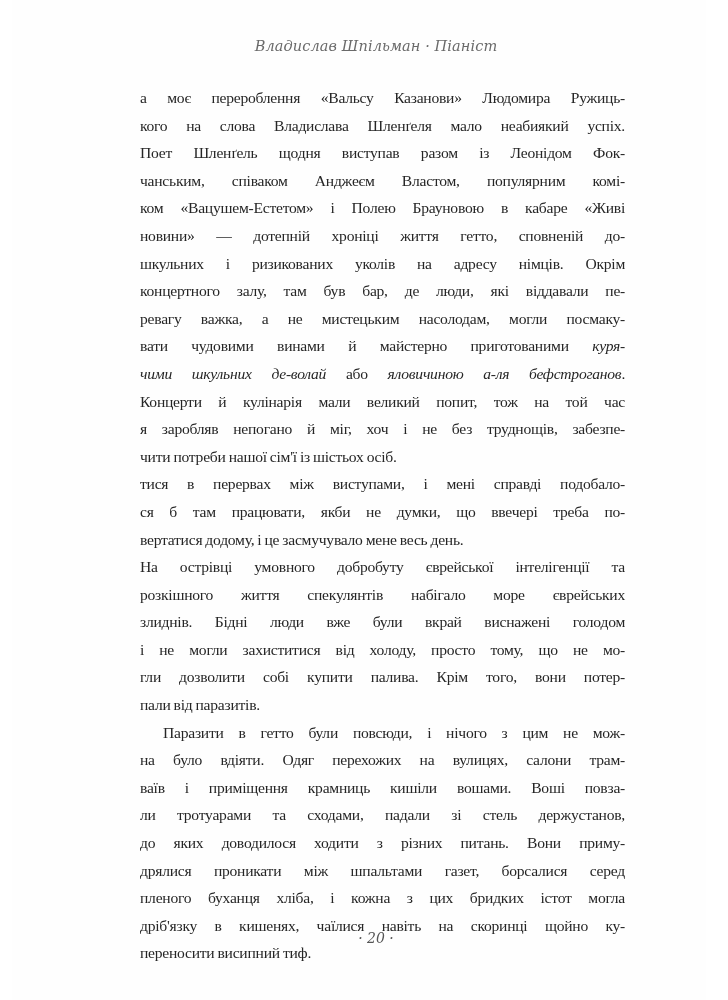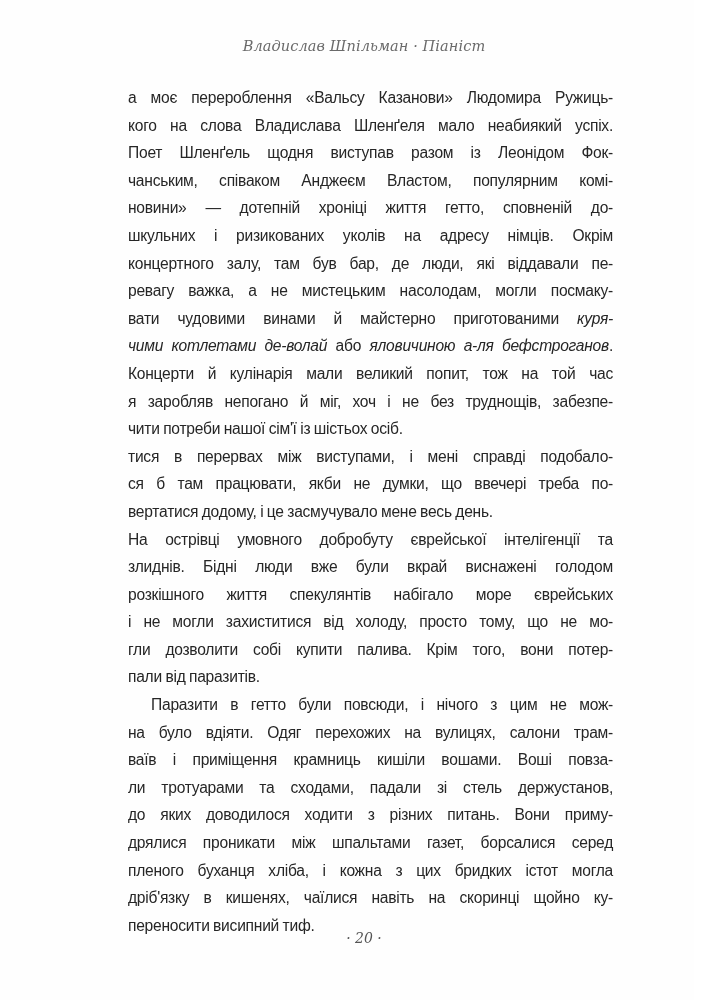--- a/index.html
+++ b/index.html
@@ -1,26 +1,26 @@
 <!DOCTYPE html>
 <html><head>
 <meta charset="utf-8">
 <style>
   html, body { margin: 0; padding: 0; background: #ffffff; }
   body { width: 728px; height: 1000px; position: relative; overflow: hidden; }
-  .page { position: absolute; left: 0; top: 0; width: 694px; height: 1000px; background: #fefefe; }
+  .page { position: absolute; left: 12px; top: 0; width: 694px; height: 1000px; background: #fefefe; }
   .running-head {
     position: absolute; left: 0; width: 728px; top: 38px; text-align: center;
     font-family: "DejaVu Serif", serif; font-style: italic; font-size: 14.5px;
     color: #6a6a6a; letter-spacing: 0.1px;
   }
   .body-text { position: absolute; left: 128px; top: 84px; width: 485px; }
   .line {
     display: block; height: 27.6px; line-height: 27.6px;
-    font-family: Liberation Sans, sans-serif; font-size: 15.6px; color: #262626;
+    font-family: Liberation Serif, serif; font-size: 15.6px; color: #262626;
     text-align: justify; text-align-last: justify; white-space: nowrap;
     overflow: visible; word-spacing: -0.6px; letter-spacing: -0.25px;
   }
   .line.last { text-align-last: left; }
   .line.indent { padding-left: 23px; }
   .it { font-style: italic; }
   .folio {
     position: absolute; left: 0; width: 728px; top: 930px; text-align: center;
     font-family: "DejaVu Serif", serif; font-style: italic; font-size: 14px; color: #555;
   }
@@ -29,35 +29,36 @@
 <body>
 
 <div class="page">
   <div class="running-head">Владислав Шпільман · Піаніст</div>
 
   <div class="body-text">
     <span class="line">а моє перероблення «Вальсу Казанови» Людомира Ружиць-</span>
     <span class="line">кого на слова Владислава Шленґеля мало неабиякий успіх.</span>
     <span class="line">Поет Шленґель щодня виступав разом із Леонідом Фок-</span>
     <span class="line">чанським, співаком Анджеєм Властом, популярним комі-</span>
+    <span class="line">ком «Вацушем-Естетом» і Полею Брауновою в кабаре «Живі</span>
     <span class="line">новини» — дотепній хроніці життя гетто, сповненій до-</span>
     <span class="line">шкульних і ризикованих уколів на адресу німців. Окрім</span>
     <span class="line">концертного залу, там був бар, де люди, які віддавали пе-</span>
     <span class="line">ревагу важка, а не мистецьким насолодам, могли посмаку-</span>
     <span class="line"><span>вати чудовими винами й майстерно приготованими </span><span class="it">куря-</span></span>
-    <span class="line"><span class="it">чими котлетами де-волай</span><span style="white-space:pre"> або </span><span class="it">яловичиною а-ля бефстроганов</span><span>.</span></span>
+    <span class="line"><span class="it">чими шкульних де-волай</span><span style="white-space:pre"> або </span><span class="it">яловичиною а-ля бефстроганов</span><span>.</span></span>
     <span class="line">Концерти й кулінарія мали великий попит, тож на той час</span>
     <span class="line">я заробляв непогано й міг, хоч і не без труднощів, забезпе-</span>
     <span class="line last">чити потреби нашої сім'ї із шістьох осіб.</span>
     <span class="line">тися в перервах між виступами, і мені справді подобало-</span>
     <span class="line">ся б там працювати, якби не думки, що ввечері треба по-</span>
     <span class="line last">вертатися додому, і це засмучувало мене весь день.</span>
     <span class="line">На острівці умовного добробуту єврейської інтелігенції та</span>
+    <span class="line">розкішного життя спекулянтів набігало море єврейських</span>
     <span class="line">злиднів. Бідні люди вже були вкрай виснажені голодом</span>
-    <span class="line">розкішного життя спекулянтів набігало море єврейських</span>
     <span class="line">і не могли захиститися від холоду, просто тому, що не мо-</span>
     <span class="line">гли дозволити собі купити палива. Крім того, вони потер-</span>
     <span class="line last">пали від паразитів.</span>
     <span class="line indent">Паразити в гетто були повсюди, і нічого з цим не мож-</span>
     <span class="line">на було вдіяти. Одяг перехожих на вулицях, салони трам-</span>
     <span class="line">ваїв і приміщення крамниць кишіли вошами. Воші повза-</span>
     <span class="line">ли тротуарами та сходами, падали зі стель держустанов,</span>
     <span class="line">до яких доводилося ходити з різних питань. Вони приму-</span>
     <span class="line">дрялися проникати між шпальтами газет, борсалися серед</span>
     <span class="line">пленого буханця хліба, і кожна з цих бридких істот могла</span>

